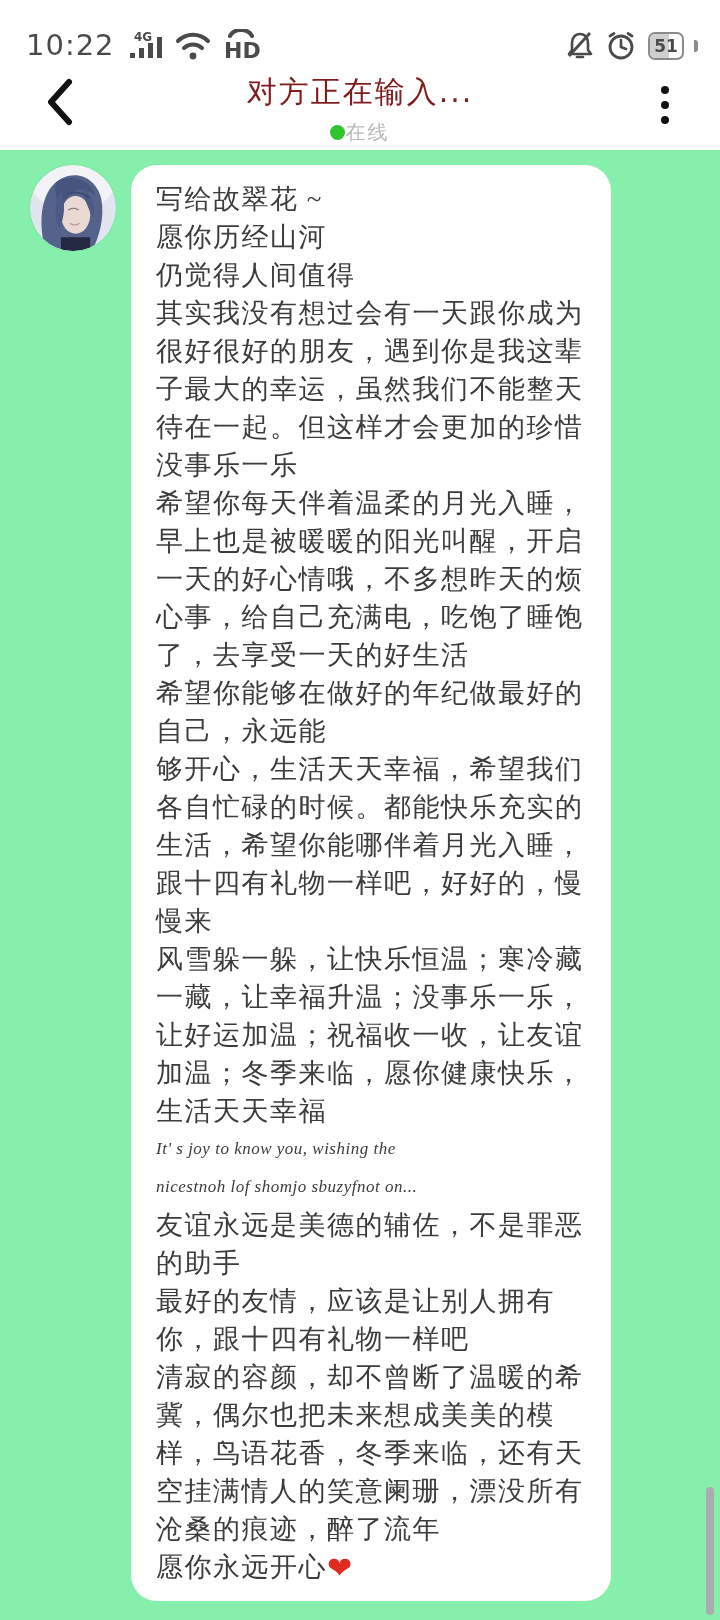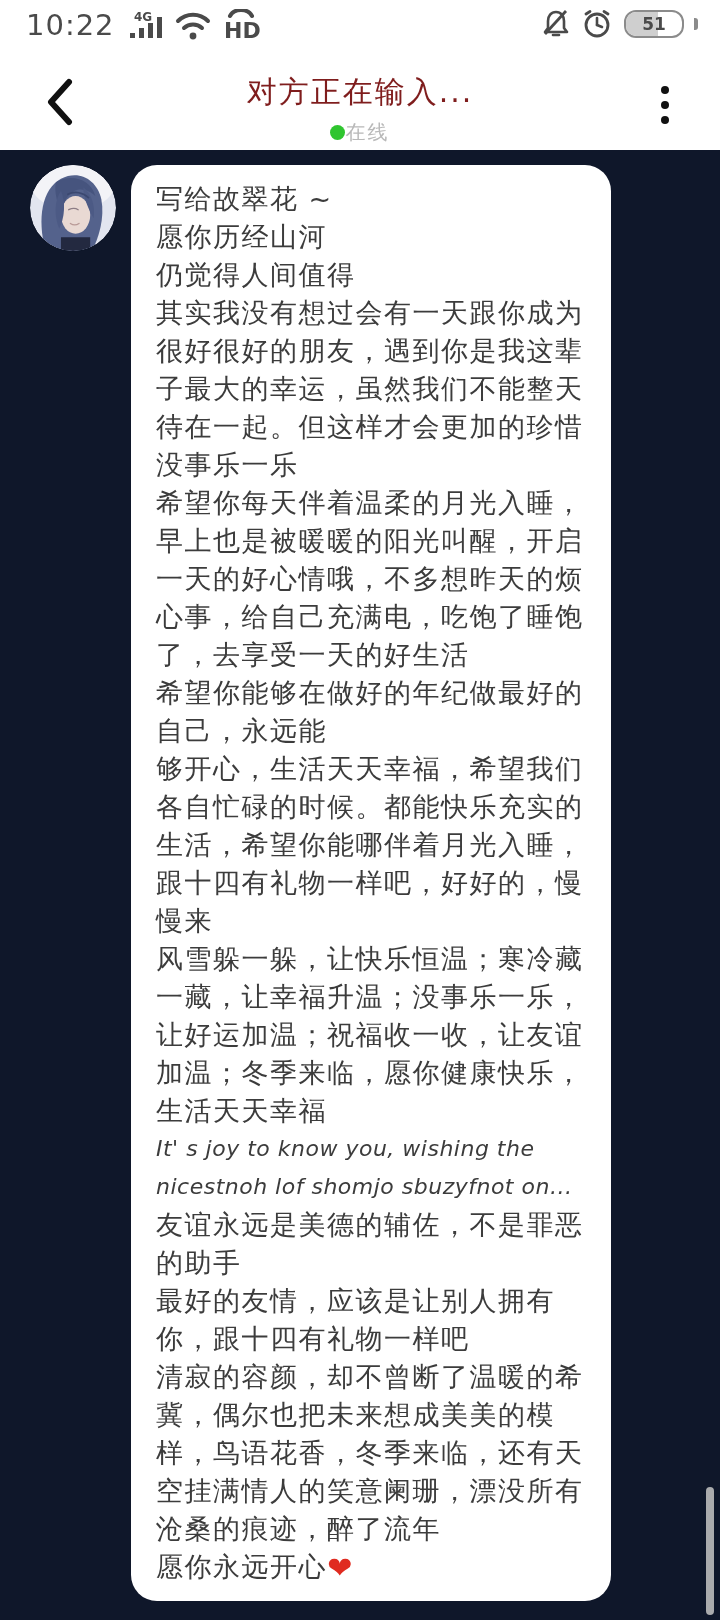--- a/index.html
+++ b/index.html
@@ -5,29 +5,29 @@
   * { margin:0; padding:0; box-sizing:border-box; }
   html,body { width:720px; height:1620px; overflow:hidden; }
   body {
     font-family:"DejaVu Sans", sans-serif;
     background:#f2f3f6;
     position:relative;
   }
   
   .statusbar {
     height:62px; background:#ffffff;
-    display:flex; align-items:flex-start; justify-content:space-between;
+    display:flex; align-items:flex-end; justify-content:space-between;
     padding:8px 22px 0 26px;
   }
   .sb-left, .sb-right { display:flex; align-items:center; gap:9px; }
   .sb-time { font-size:29px; color:#4a4a4a; font-weight:500; letter-spacing:1px; margin-right:4px; }
   .sb-icon { display:block; }
   .battery {
-    position:relative; width:60px; height:28px;
-    border:2px solid #8b8b8b; border-radius:12px;
+    position:relative; width:36px; height:28px;
+    border:2px solid #8b8b8b; border-radius:7px;
     display:flex; align-items:center; justify-content:flex-start;
     overflow:hidden; margin-left:2px;
   }
   .battery-fill { position:absolute; left:0; top:0; bottom:0; width:58%; background:#cfcfcf; }
   .battery-num { position:relative; width:100%; text-align:center; font-size:17px; font-weight:bold; color:#4a4a4a; }
   .battery-nub { width:4px; height:12px; background:#8b8b8b; border-radius:0 3px 3px 0; margin-left:1px; }
   
   .navbar {
     height:88px; background:#ffffff; position:relative;
     display:flex; align-items:flex-start; justify-content:center;
@@ -36,33 +36,33 @@
     display:flex; align-items:center; justify-content:center; }
   .nav-center { text-align:center; padding-top:10px; }
   .nav-title { font-size:30px; color:#7f1d1d; letter-spacing:2px; }
   .nav-sub { margin-top:6px; display:flex; align-items:center; justify-content:center; }
   .online-dot { width:15px; height:15px; border-radius:50%; background:#2fc52f; }
   .online-text { font-size:20px; color:#b9b9b9; letter-spacing:2px; }
   .menu-btn { position:absolute; right:40px; top:16px; width:30px; height:54px; cursor:pointer;
     display:flex; flex-direction:column; align-items:center; justify-content:center; gap:7px; }
   .menu-btn i { width:8px; height:8px; border-radius:50%; background:#111; }
   
-  .chat { position:relative; height:1470px; background:#0f172a; }
+  .chat { position:relative; height:1470px; background:#86efac;font-family:Liberation Serif, serif; }
   .row { display:flex; align-items:flex-start; padding:15px 0 0 30px; }
   .avatar { width:86px; height:86px; border-radius:50%; overflow:hidden; flex:0 0 86px; cursor:pointer;
     box-shadow:0 0 0 1px rgba(0,0,0,0.03); }
   .bubble {
     margin-left:15px; width:480px; background:#ffffff;
     border-radius:26px; padding:15px 22px 14px 25px;
   }
   .msg-line {
     font-size:27px; line-height:38px; color:#3c3c3c;
     letter-spacing:1.5px; white-space:nowrap;
   }
-  .msg-line.latin { font-size:22px; letter-spacing:0.5px; font-style:italic; }
+  .msg-line.latin { font-size:17px; letter-spacing:0.5px; font-style:italic; }
   .heart { color:#e02b20; font-size:30px; vertical-align:-2px; letter-spacing:0; }
   
   .scroll-thumb {
     position:absolute; right:6px; top:1337px; width:8px; height:128px;
     background:#aaabad; border-radius:4px; cursor:pointer;
   }
 </style>
 </head>
 <body>
 

